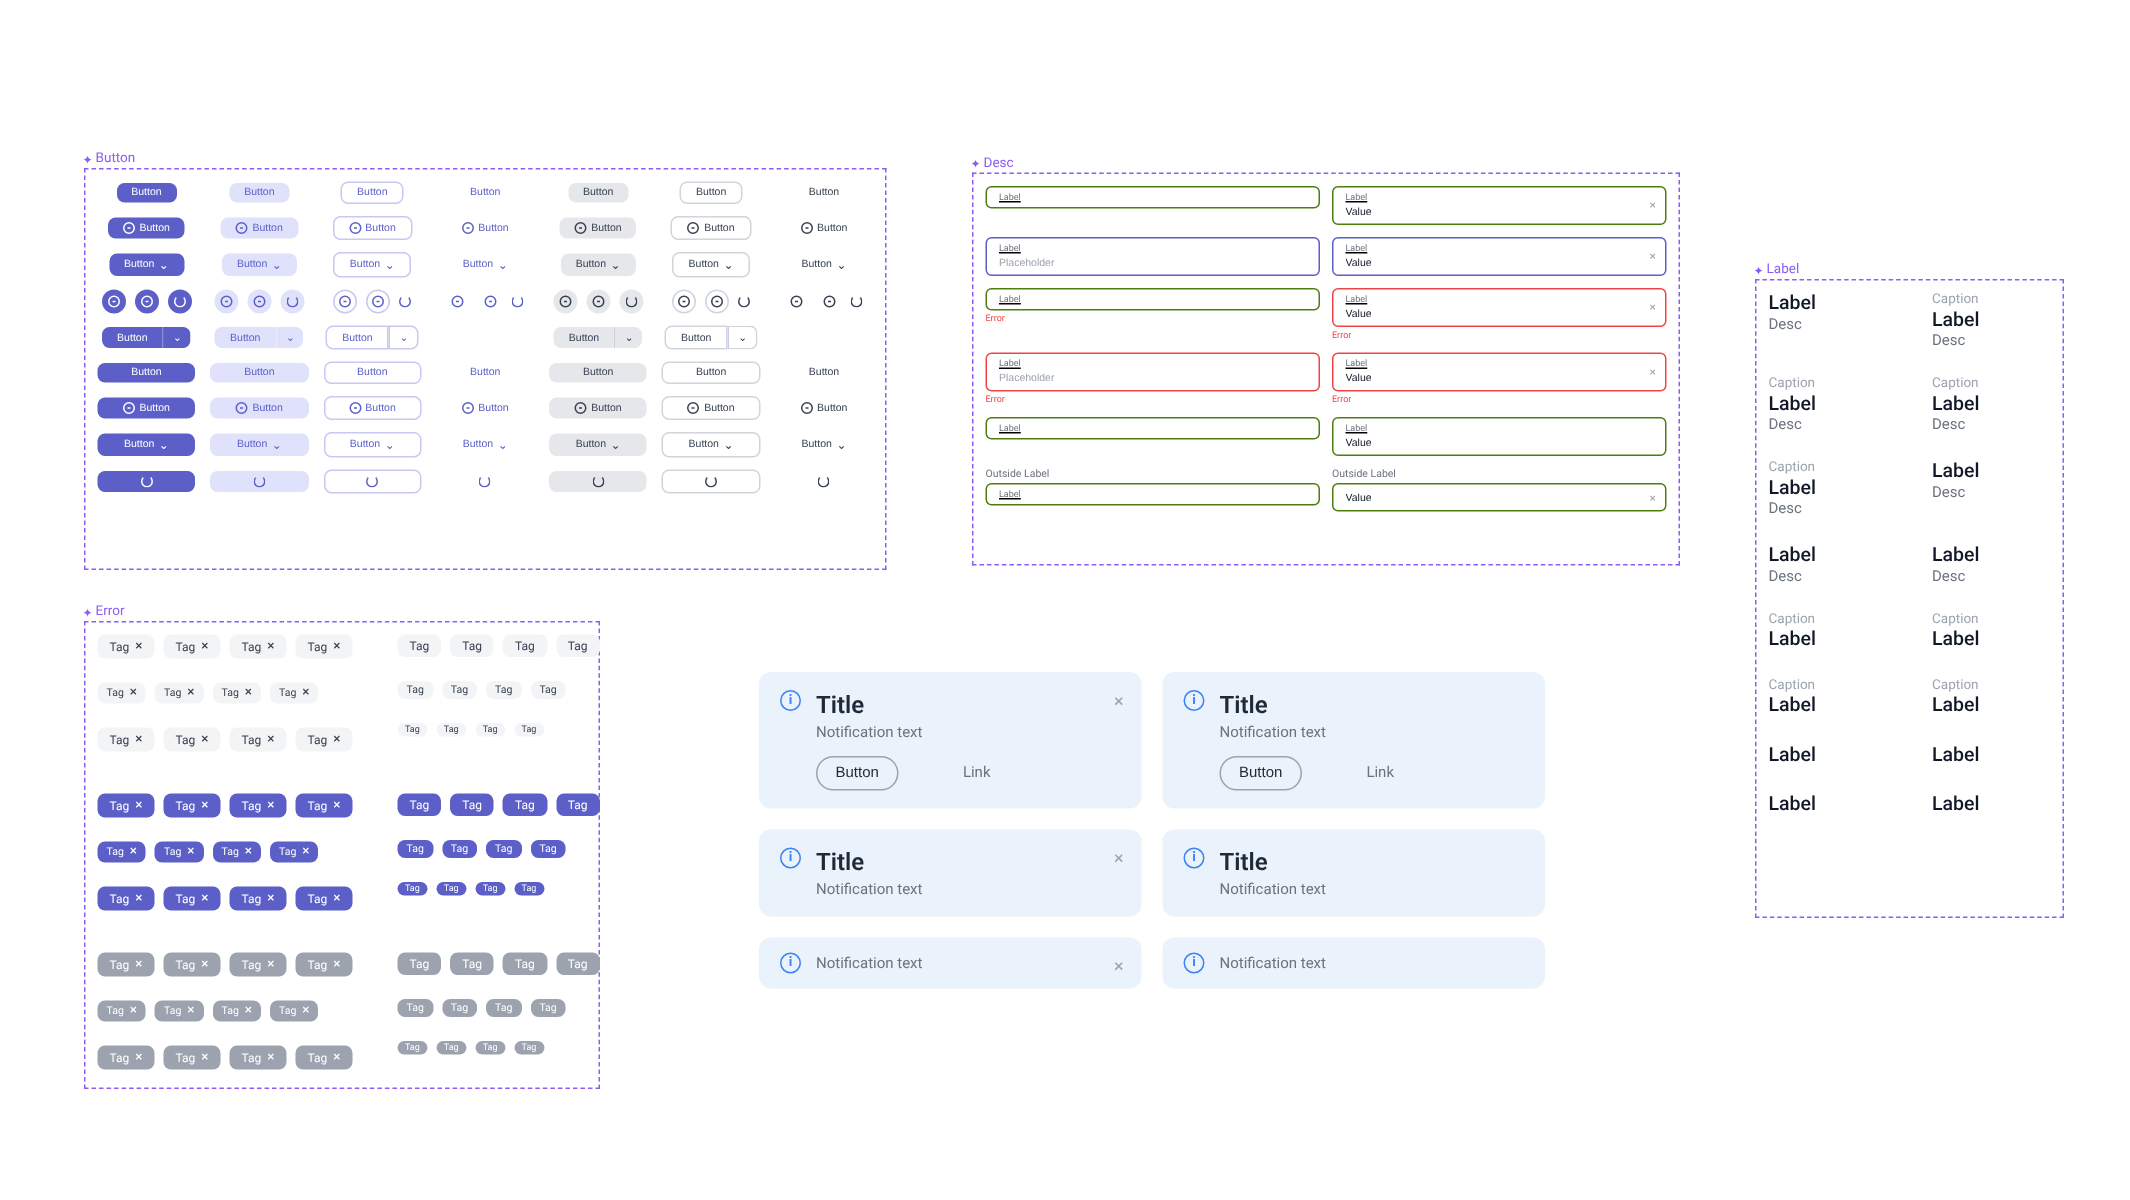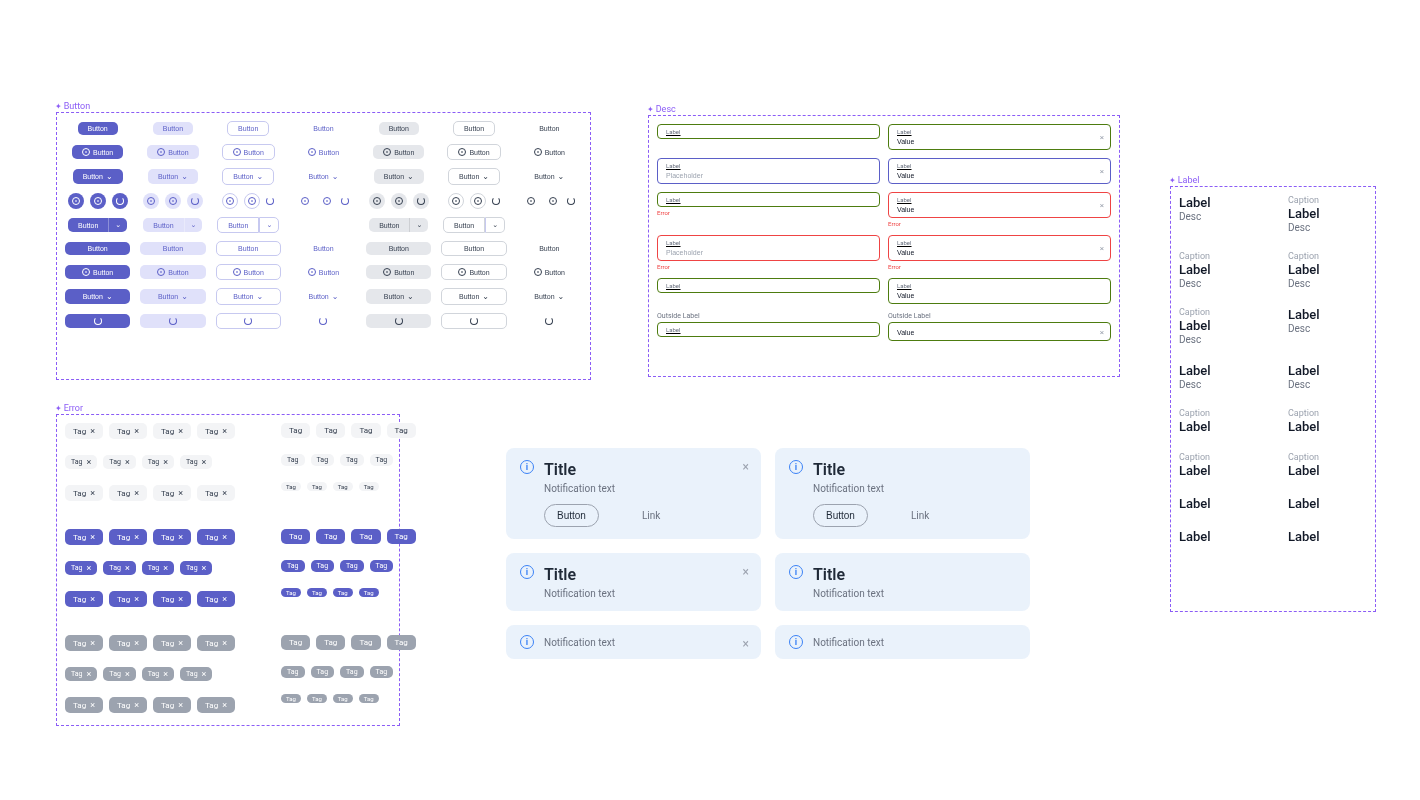--- a/index.html
+++ b/index.html
@@ -26,21 +26,21 @@
   .split { display: flex; }
   .split .btn:first-child { border-radius: 5px 0 0 5px; }
   .split .btn:last-child { border-radius: 0 5px 5px 0; padding: 3px 6px; border-left: 1px solid rgba(255,255,255,0.3); }
   .split.outl .btn:last-child { border-left: 1px solid #c7c9f0; }
   .split.grey .btn:last-child { border-left: 1px solid rgba(0,0,0,0.1); }
   .icon-group { display: flex; gap: 6px; align-items: center; justify-content: center; }
   
   
   .tag-row { display: flex; gap: 6px; margin-bottom: 8px; align-items: center; }
   .tag-col { display: flex; flex-direction: column; gap: 8px; }
-  .tag-cols { display: flex; gap: 46px; margin-bottom: 20px; }
+  .tag-cols { display: flex; gap: 30px; margin-bottom: 20px; }
   .tag { display: inline-flex; align-items: center; gap: 4px; padding: 3px 8px; border-radius: 5px; font-size: 8px; cursor: default; }
   .tag.sm { padding: 2px 6px; font-size: 7px; }
   .tag.xs { padding: 1px 5px; font-size: 6px; }
   .tag .x { font-size: 9px; cursor: pointer; }
   .tag-neutral { background: #f3f4f6; color: #374151; }
   .tag-primary { background: #5b5fc7; color: #fff; }
   .tag-grey { background: #9ca3af; color: #fff; }
   
   
   .input-grid { display: grid; grid-template-columns: 1fr 1fr; gap: 8px; }

